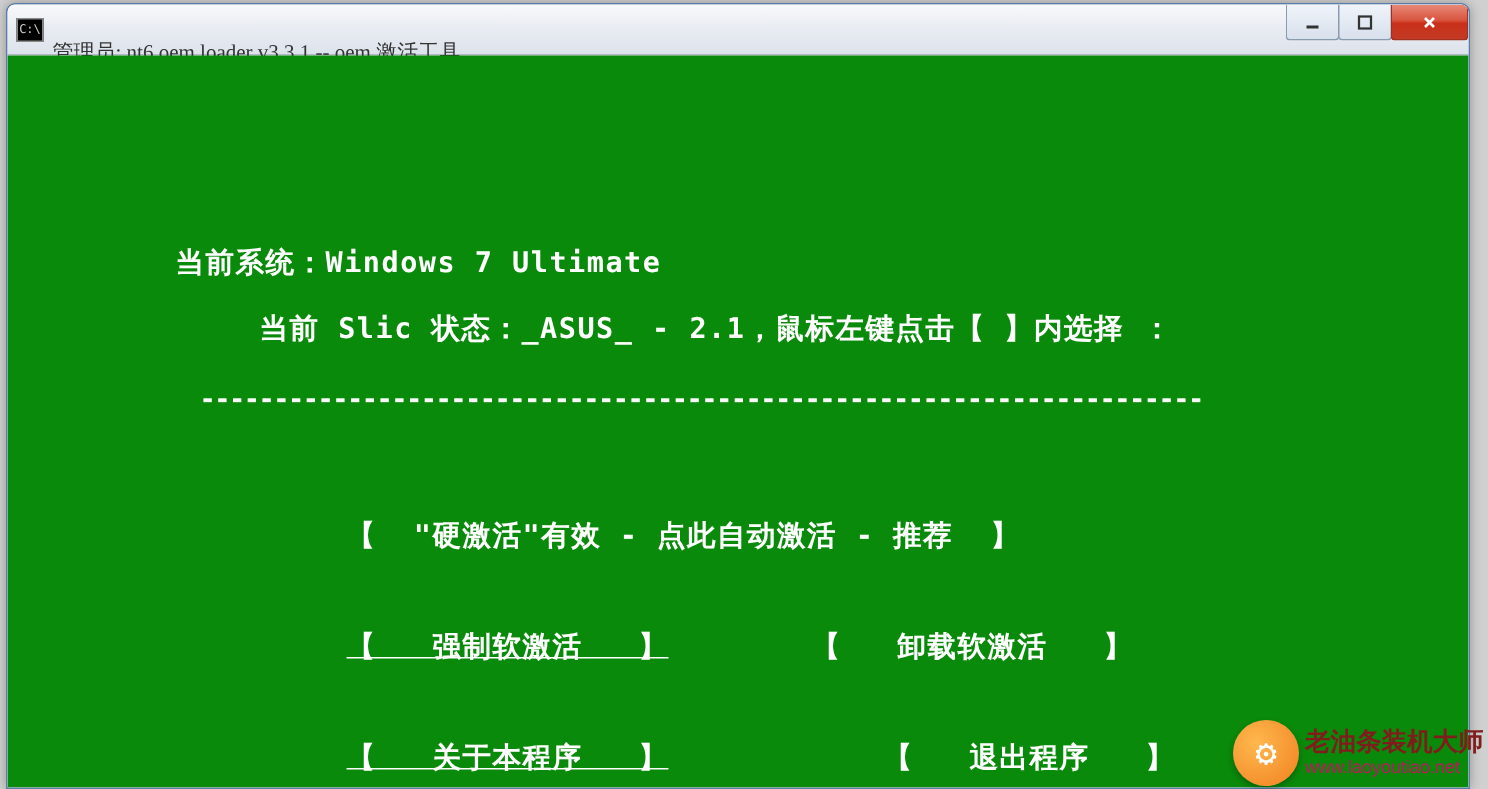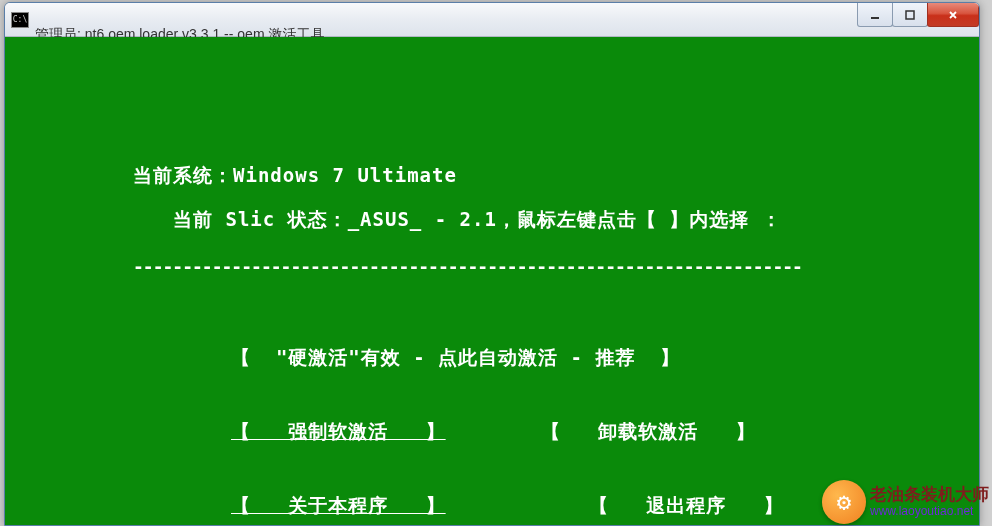--- a/index.html
+++ b/index.html
@@ -45,21 +45,21 @@
       display: flex;
       align-items: center;
       justify-content: center;
       color: #ccc;
       font-size: 8px;
       font-family: monospace;
     }
     .titlebar-text {
       font-size: 14px;
       color: #333;
-      font-family: Liberation Sans, sans-serif;
+      font-family: Liberation Serif, serif;
       margin-top: 31px;
     }
     .window-controls {
       position: absolute;
       right: 0;
       top: 0;
       display: flex;
       height: 24px;
     }
     .win-btn {
@@ -94,21 +94,21 @@
       font-weight: bold;
       position: relative;
     }
     .line {
       white-space: pre;
       line-height: 1.3;
       letter-spacing: 1px;
     }
     .sys-line {
       position: absolute;
-      left: 128px;
+      left: 112px;
       top: 126px;
     }
     .slic-line {
       position: absolute;
       left: 128px;
       top: 170px;
       margin-left: 40px;
     }
     .divider-line {
       position: absolute;
@@ -183,21 +183,21 @@
       flex-direction: column;
       line-height: 1.1;
     }
     .wm-title {
       color: #7f1d1d;
       font-size: 17px;
       font-weight: bold;
       font-family: "Microsoft YaHei", sans-serif;
     }
     .wm-url {
-      color: #6d28d9;
+      color: #be185d;
       font-size: 12px;
       font-family: Arial, sans-serif;
     }
   </style>
 </head>
 <body>
 
 <div class="window">
   <div class="titlebar">
     <div class="titlebar-icon">

